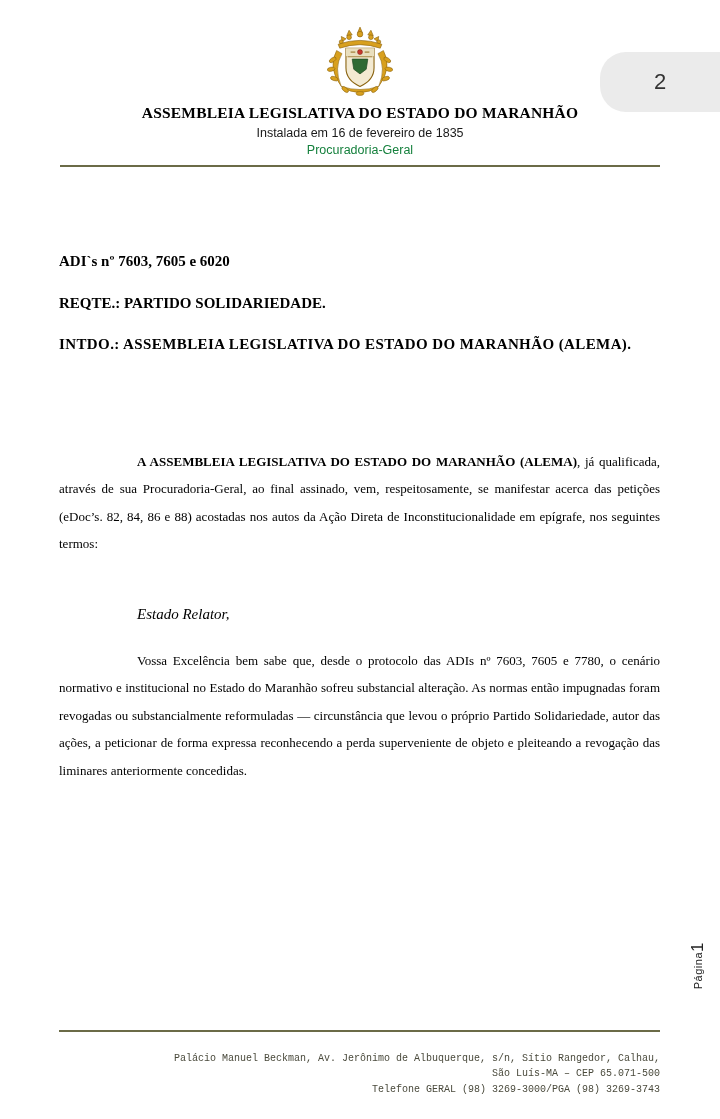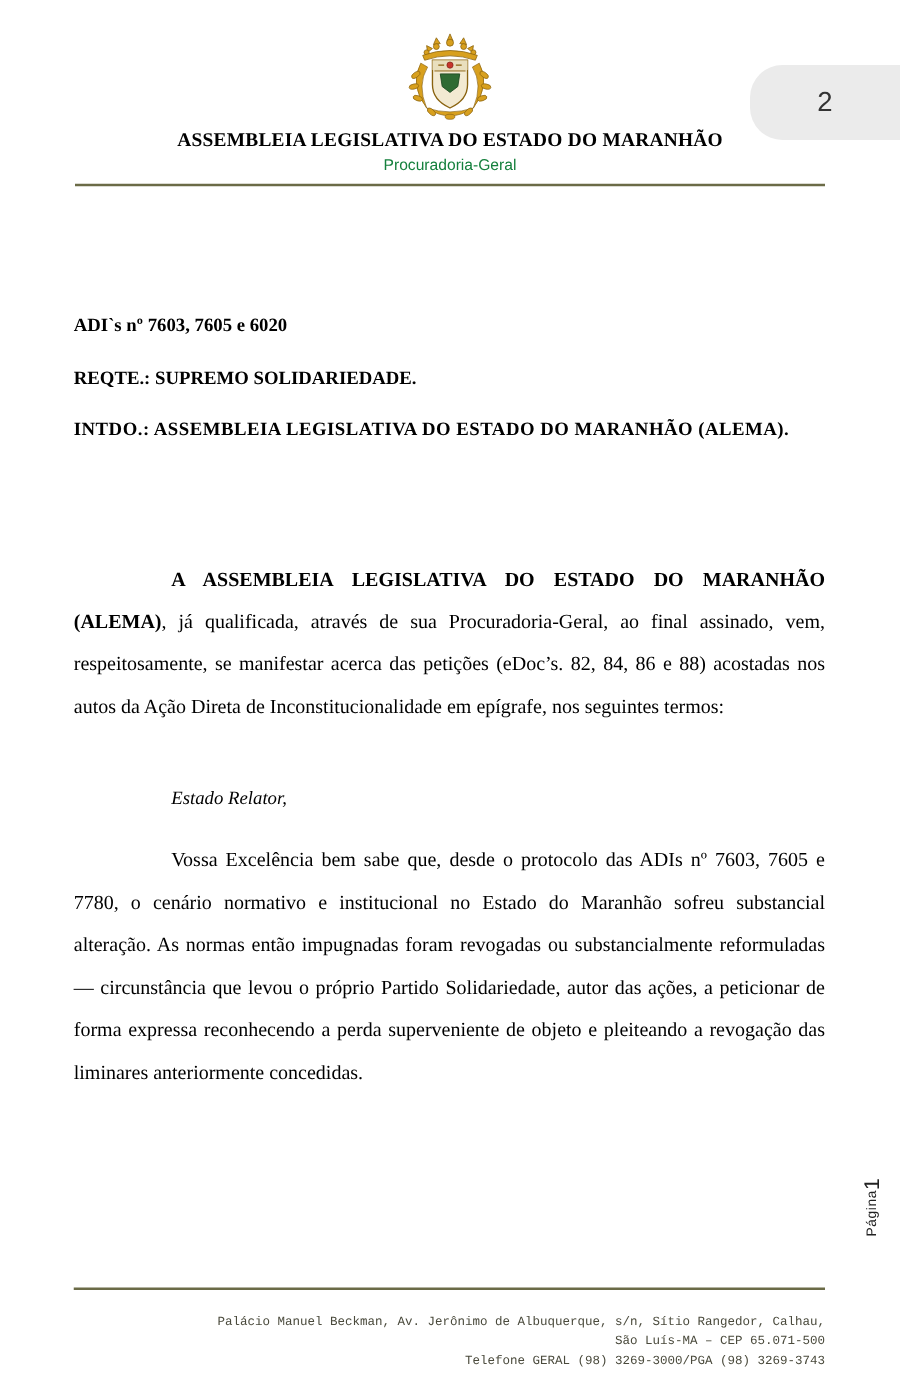--- a/index.html
+++ b/index.html
@@ -98,21 +98,21 @@
   .meta + .meta { margin-top: 19px; }
   .meta-indent {
     font-weight: bold;
     font-size: 15px;
     line-height: 1.5;
     letter-spacing: 0.4px;
   }
   .block-gap-2 { height: 92px; }
 
   .para {
-    font-size: 16px;
+    font-size: 13px;
     line-height: 2.12;
     text-align: justify;
   }
   .para b { font-weight: bold; }
   .indent-first { text-indent: 78px; }
   .indent-first-2 { text-indent: 78px; }
 
   .block-gap-3 { height: 48px; }
   .insigne {
     font-style: italic;
@@ -198,31 +198,32 @@
     </g>
 
     <path d="M32 31 H68 V56 Q68 72 50 80 Q32 72 32 56 Z" fill="#f3ead2" stroke="#8a6310" stroke-width="1.4"></path>
     <path d="M32 31 H68 V41 H32 Z" fill="#e9dfbe"></path>
     <path d="M34 42 H66" stroke="#8a6310" stroke-width="1"></path>
     <path d="M40 45 L60 45 L58 58 L50 64 L42 58 Z" fill="#2f6b33" stroke="#1f4a22" stroke-width="0.9"></path>
     <circle cx="50" cy="36" r="3.2" fill="#c7362c" stroke="#7c1f17" stroke-width="0.7"></circle>
     <path d="M38 36 h6 M56 36 h6" stroke="#8a6310" stroke-width="1.2"></path>
   </svg>
   <div class="org-name">ASSEMBLEIA LEGISLATIVA DO ESTADO DO MARANHÃO</div>
+  <div class="org-sub">Instalada em 16 de fevereiro de 1835</div>
   <div class="org-sub2">Procuradoria-Geral</div>
   <div class="rule"></div>
 </div>
 
 <div class="doc">
 
 
   <div class="block-gap-1"></div>
 
   <p class="meta">ADI`s nº 7603, 7605 e 6020</p>
-  <p class="meta">REQTE.: SUPREMO SOLIDARIEDADE.</p>
+  <p class="meta">REQTE.: PARTIDO SOLIDARIEDADE.</p>
   <p class="meta-indent" style="margin-top:19px">INTDO.: ASSEMBLEIA LEGISLATIVA DO ESTADO DO MARANHÃO (ALEMA).</p>
 
   <div class="block-gap-2"></div>
 
   <p class="para indent-first"><b>A ASSEMBLEIA LEGISLATIVA DO ESTADO DO MARANHÃO (ALEMA)</b><span>, já qualificada, através de sua Procuradoria-Geral, ao final assinado, vem, respeitosamente, se manifestar acerca das petições (eDoc’s. 82, 84, 86 e 88) acostadas nos autos da Ação Direta de Inconstitucionalidade em epígrafe, nos seguintes termos:</span></p>
 
   <div class="block-gap-3"></div>
 
   <p class="insigne">Estado Relator,</p>
 

